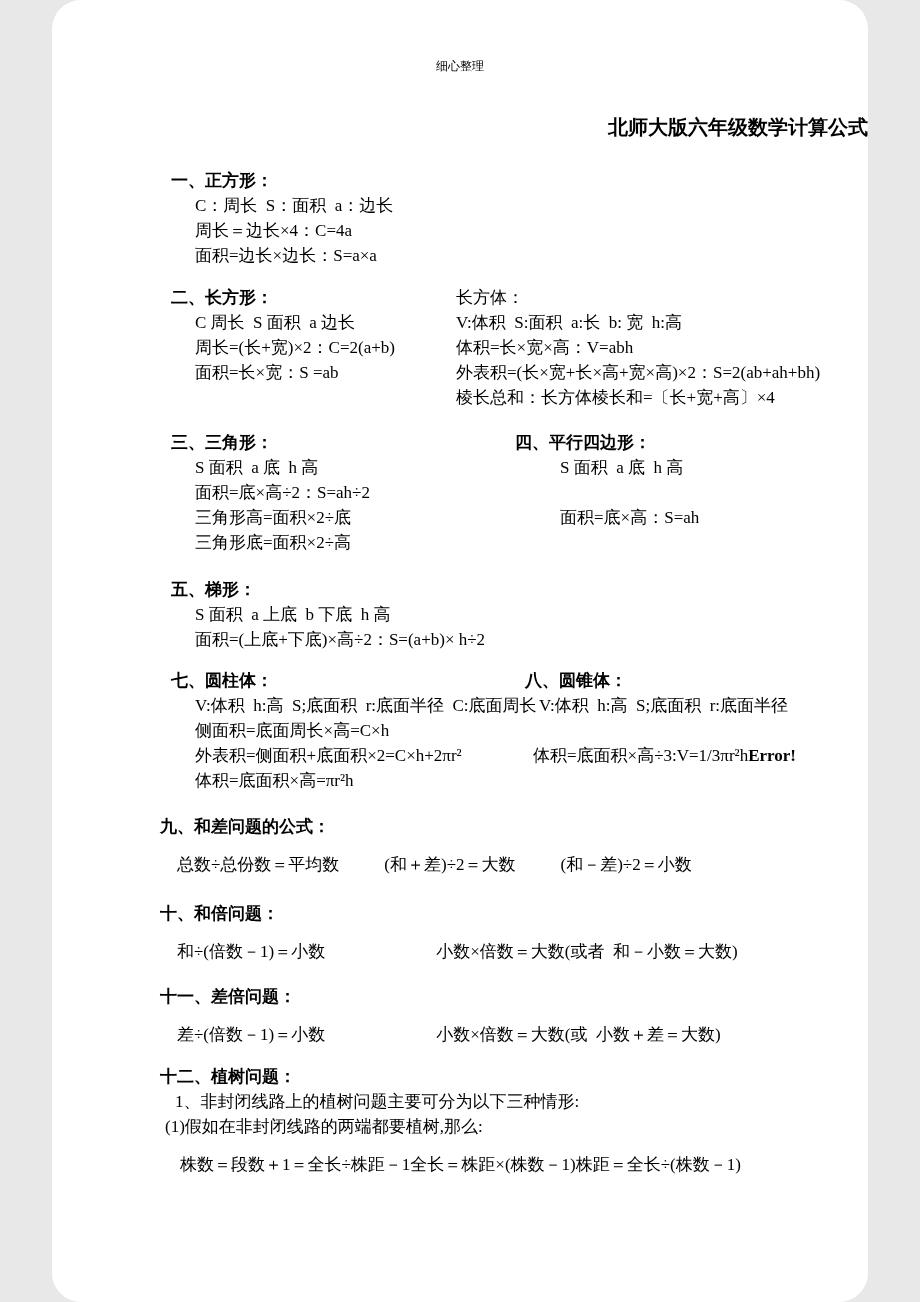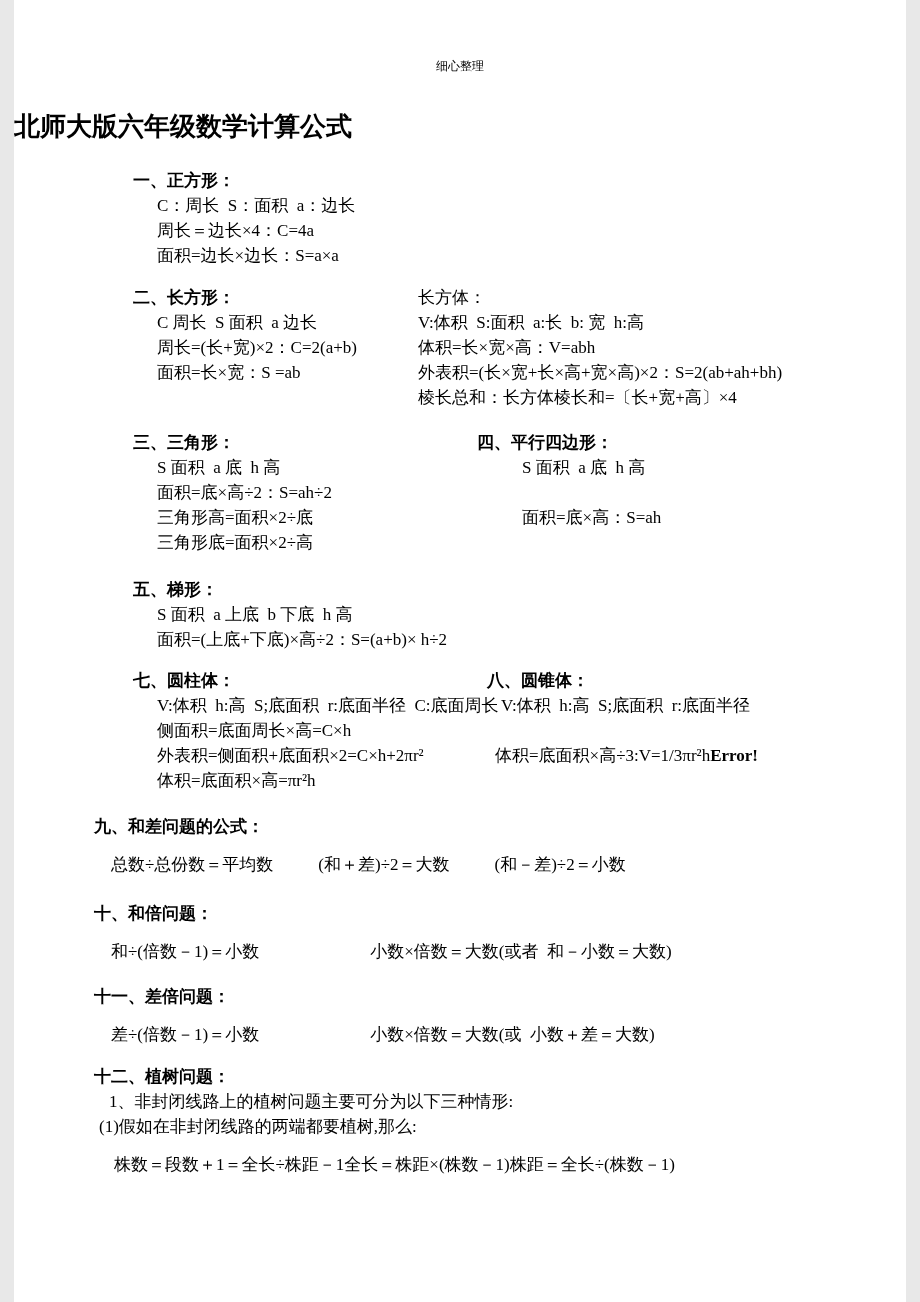--- a/index.html
+++ b/index.html
@@ -1,39 +1,39 @@
 <!DOCTYPE html>
 <html><head>
 <meta charset="utf-8">
 <style>
   html,body{margin:0;padding:0;background:#e8e8e8;}
   .page{
-    width:892px;height:1302px;margin:0 auto;background:#ffffff;color:#000;
+    width:816px;height:1302px;margin:0 auto;background:#ffffff;color:#000;
     font-family:"Liberation Serif","DejaVu Serif",serif;
-    font-size:17px;position:relative;box-sizing:border-box;overflow:hidden;
+    font-size:17px;position:relative;box-sizing:border-box;overflow:hidden;border-radius:29px;
   }
   .watermark{padding-top:58px;text-align:center;font-size:12px;line-height:16px;}
-  .title{margin:38px 0 0;text-align:left;font-size:26px;font-weight:bold;line-height:30px;}
+  .title{margin:38px 0 0;text-align:right;font-size:20px;font-weight:bold;line-height:30px;}
   .row{display:flex;padding-left:119px;}
   .col{flex:none;}
   .heading{line-height:25px;white-space:pre;}
   .bold{font-weight:bold;}
   .line{line-height:25px;white-space:pre;}
   .left .line{padding-left:24px;}
   .blank{height:25px;}
   
   .r0{margin-top:26px}.r0 .left{width:335px}
   .r1{margin-top:17px}.r1 .left{width:285px}
   .r2{margin-top:20px}.r2 .left{width:344px}
   .r3{margin-top:22px}.r3 .left{width:350px}
   .r4{margin-top:16px}.r4 .left{width:354px}
   .r2 .right .line{padding-left:45px;}
   .r4 .right .line-a{padding-left:14px;}
   .r4 .right .line-c{padding-left:8px;}
-  .psec{padding-left:80px;}
+  .psec{padding-left:108px;}
   .p9{margin-top:21px}.p10{margin-top:24px}.p11{margin-top:20px}.p12{margin-top:17px}
   .formulas{display:flex;line-height:25px;margin-top:13px;white-space:pre;}
   .g45{gap:45px;padding-left:17px;}
   .g70{gap:111px;padding-left:17px;}
   .g40{padding-left:20px;}
   .note1{padding-left:15px;}
   .note2{padding-left:5px;}
 </style>
 </head>
 <body>

